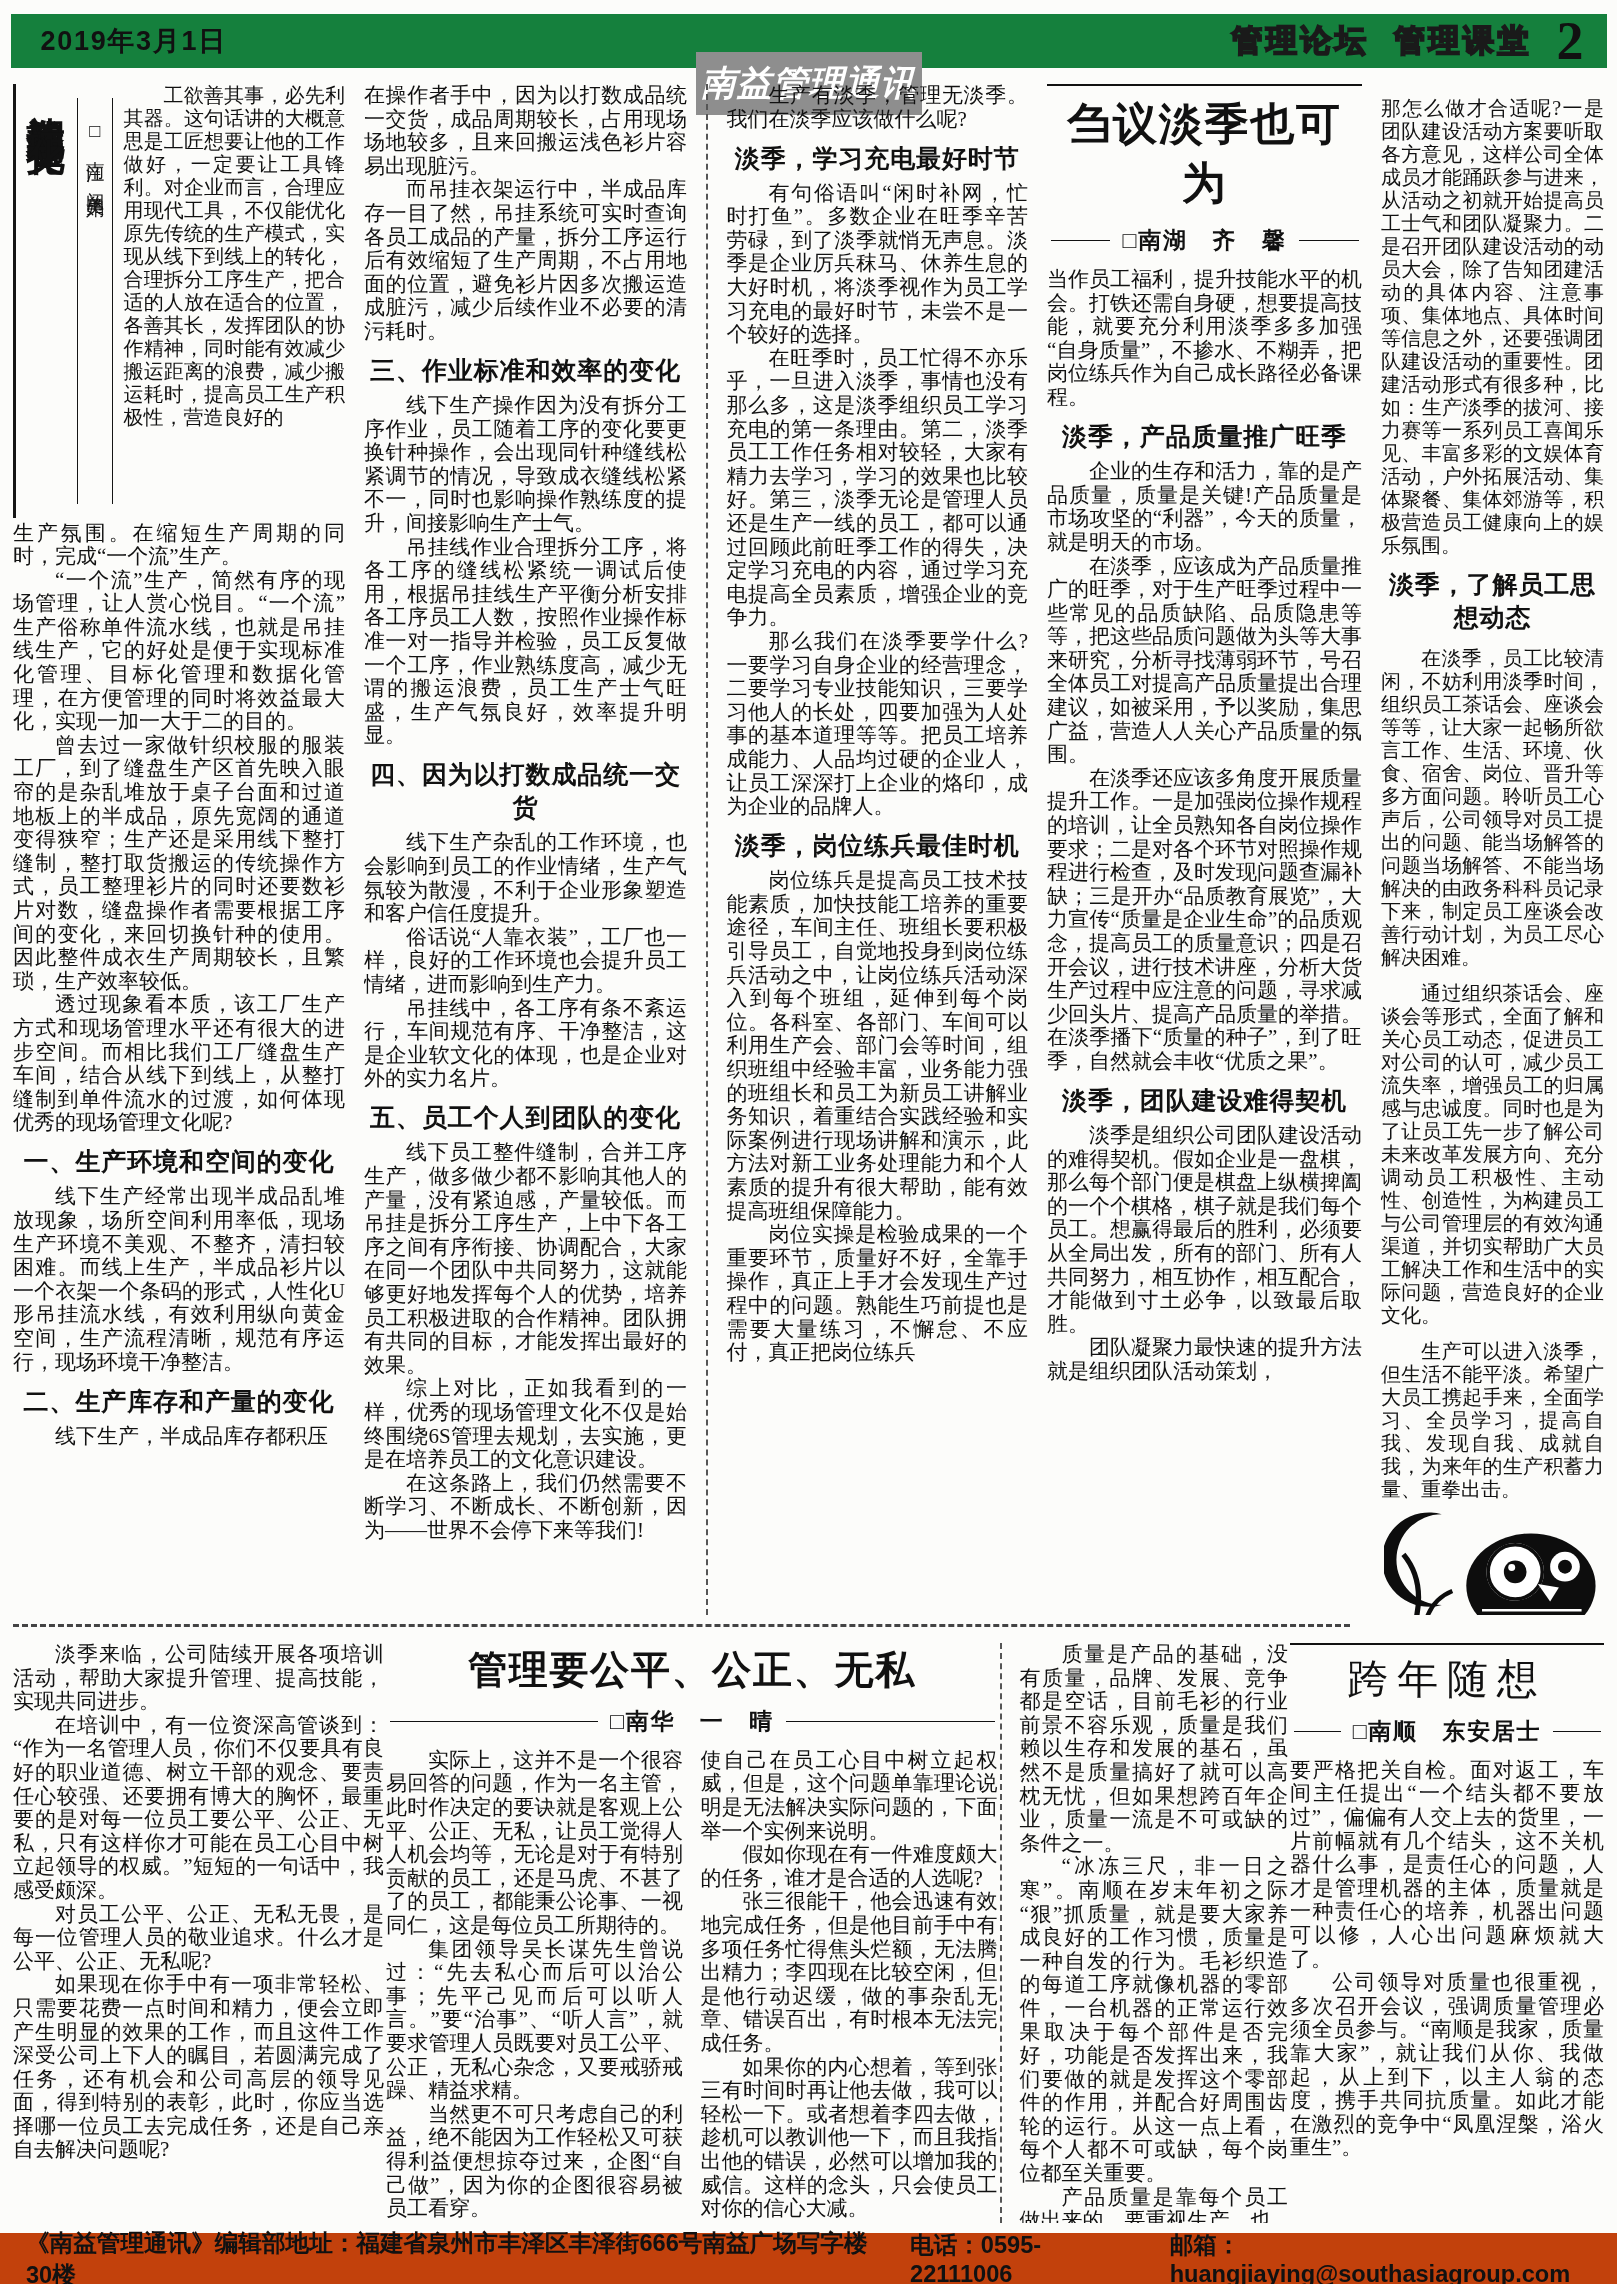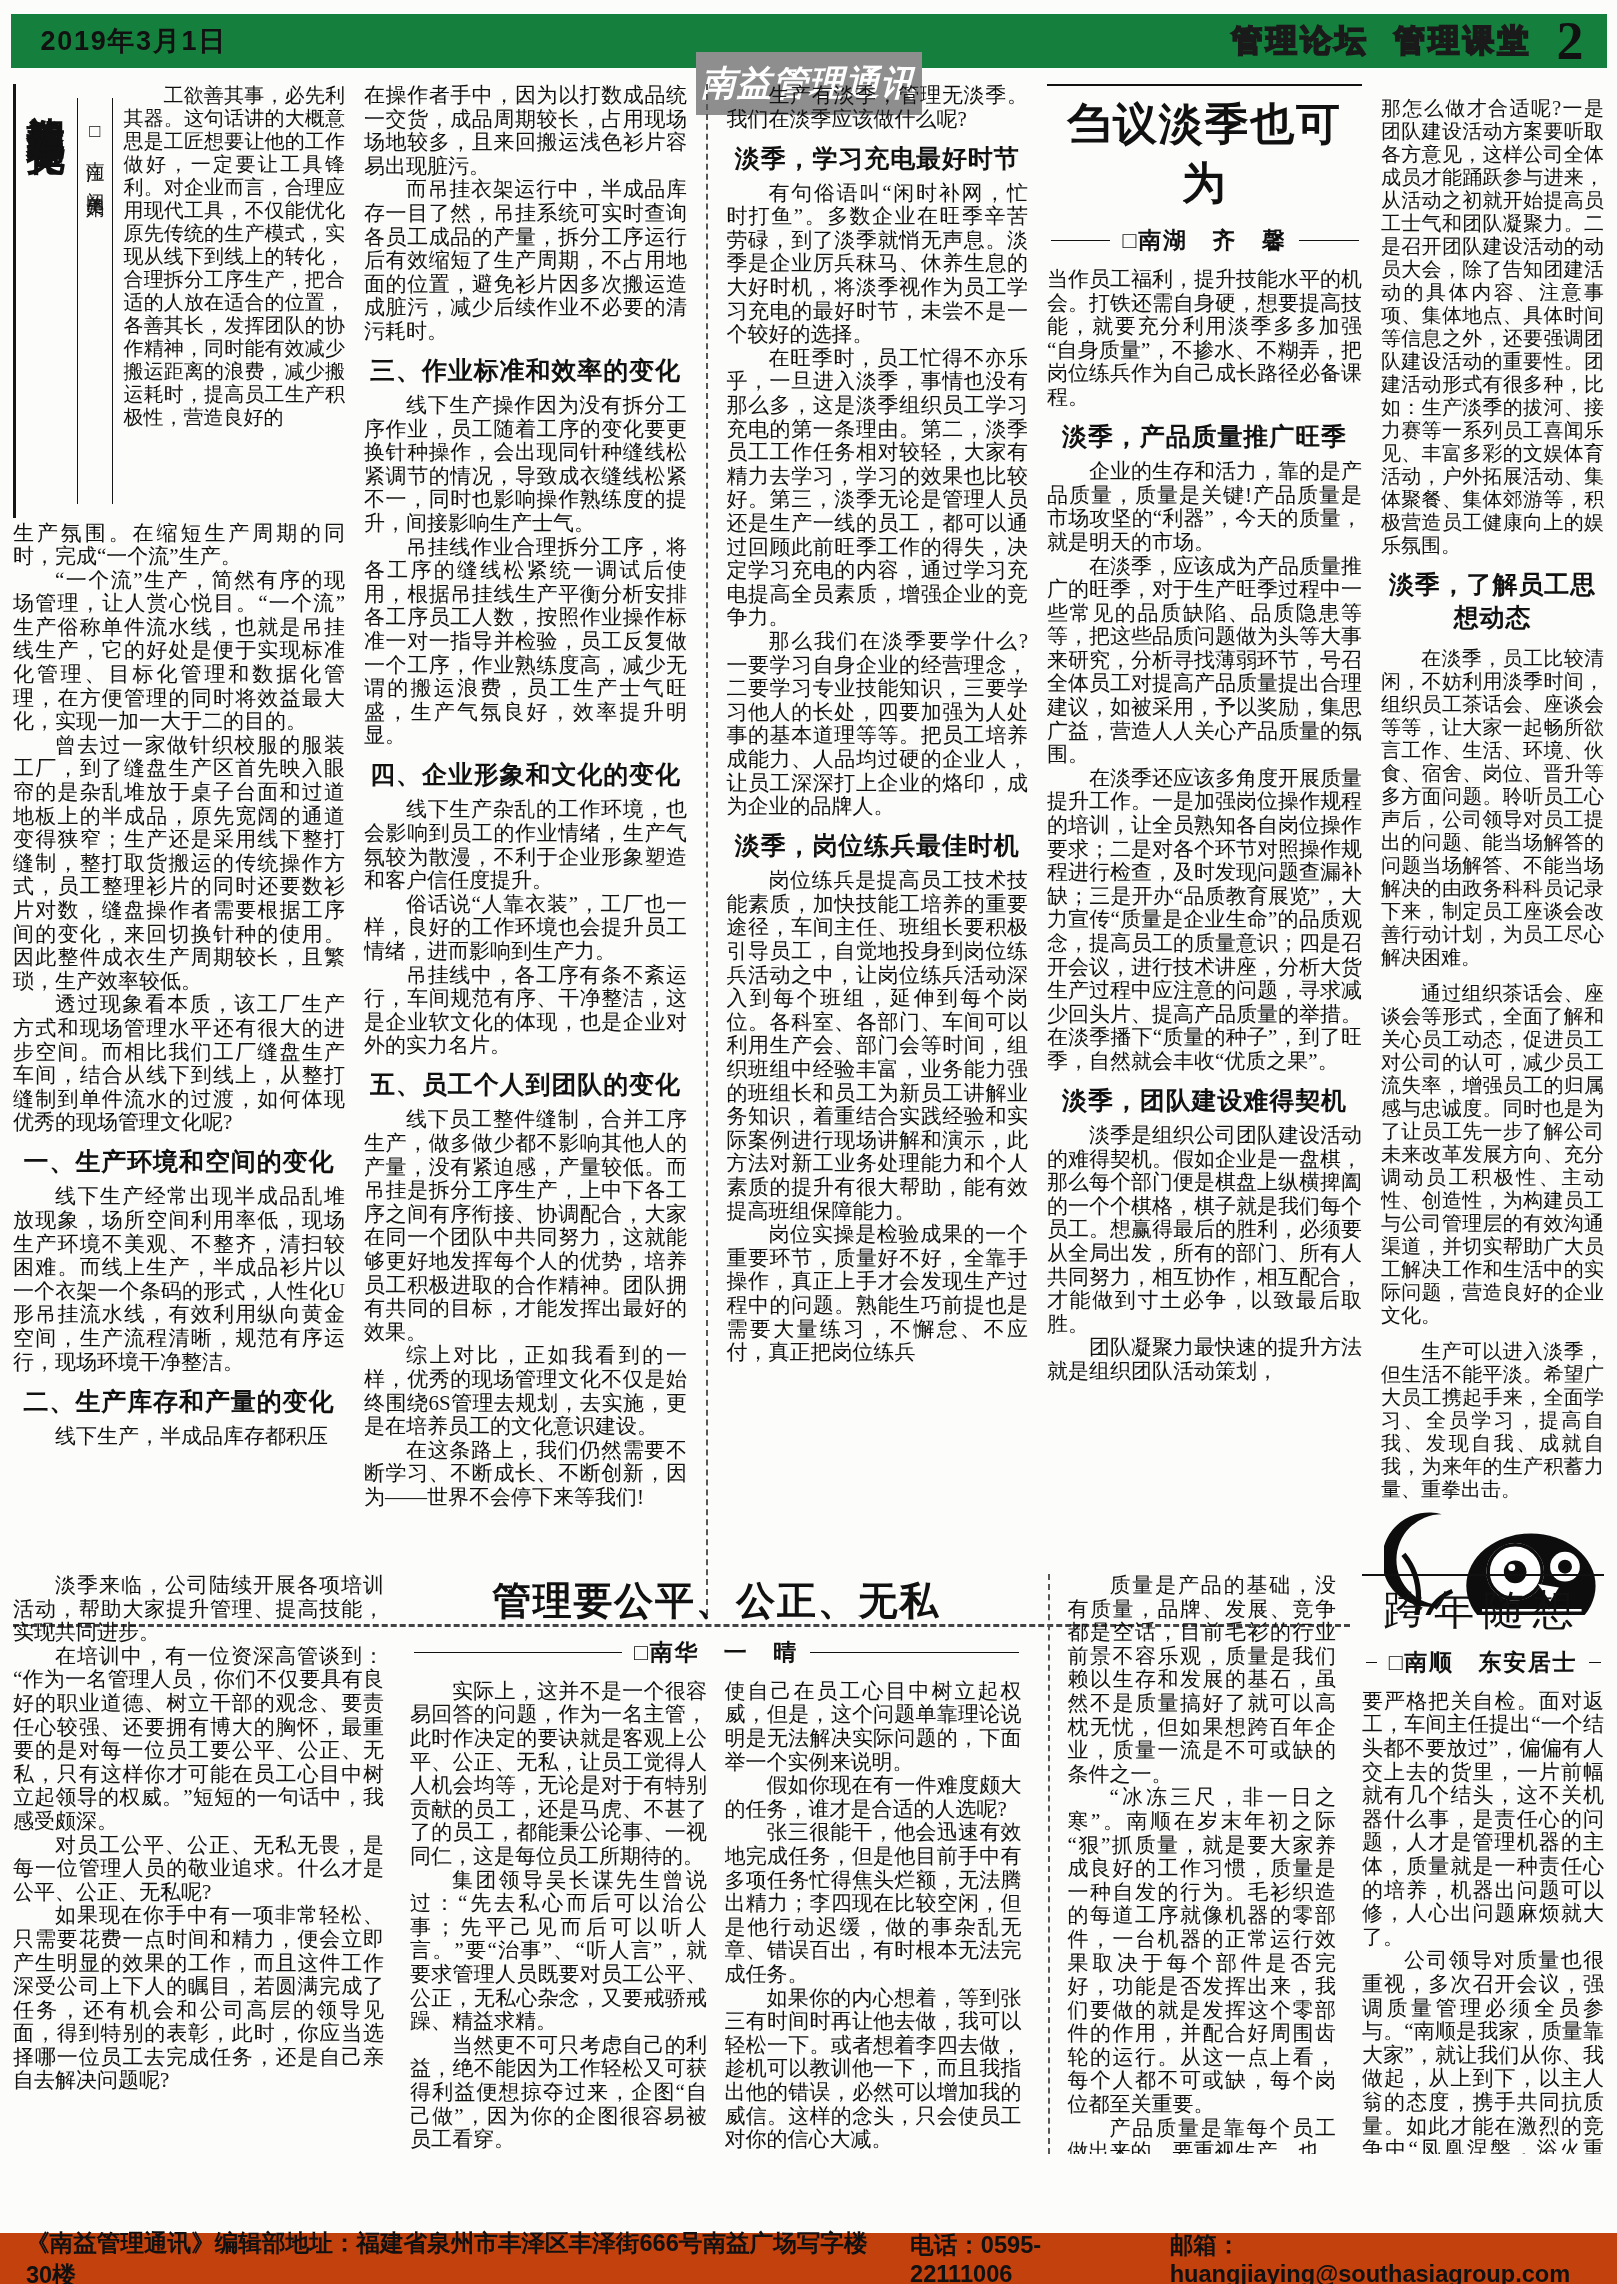--- a/index.html
+++ b/index.html
@@ -69,22 +69,22 @@
   .lboxes { display:flex; gap:7.9px; justify-content:center; margin-top:7px; }
   .lbox { width:47px; height:47px; background:#0c0c0c; color:#fff; border-radius:4.4px;
           display:flex; align-items:center; justify-content:center;
           font-size:33px; font-weight:900;
           font-family:"Liberation Sans","DejaVu Sans",sans-serif; }
 
   
   .hdash { position:absolute; left:13px; top:1624px; width:1337px; border-top:3.5px dashed #444; }
 
   
-  .bottom { position:absolute; left:13px; right:13px; top:1574px; height:580px;
-            display:flex; gap:26px; overflow:hidden; }
+  .bottom { position:absolute; left:13px; right:13px; top:1643px; height:580px;
+            display:flex; gap:2px; overflow:hidden; }
   .bA { width:371px; }
   .bgroup { width:612px; }
   .t3title { font-size:39px; font-weight:900; text-align:center; letter-spacing:1.7px;
              margin:0 0 8.7px; }
   .bgcols { display:flex; gap:17.5px; height:486px; overflow:hidden; }
   .bB, .bC { width:297px; overflow:hidden; }
   .bD { width:288px; border-left:2.6px dashed #555; padding-left:17.5px; }
   .bE { flex:1; }
   .t4title { font-size:41px; font-weight:400; text-align:center; letter-spacing:8.7px;
              margin:7px 0 8.7px; }
@@ -132,21 +132,21 @@
       <h3 class="sh">二、生产库存和产量的变化</h3>
       <p class="pb">线下生产，半成品库存都积压</p>
     </div>
 
     <div class="col c2">
       <p class="pb pc">在操作者手中，因为以打数成品统一交货，成品周期较长，占用现场场地较多，且来回搬运浅色衫片容易出现脏污。</p>
       <p class="pb">而吊挂衣架运行中，半成品库存一目了然，吊挂系统可实时查询各员工成品的产量，拆分工序运行后有效缩短了生产周期，不占用地面的位置，避免衫片因多次搬运造成脏污，减少后续作业不必要的清污耗时。</p>
       <h3 class="sh">三、作业标准和效率的变化</h3>
       <p class="pb">线下生产操作因为没有拆分工序作业，员工随着工序的变化要更换针种操作，会出现同针种缝线松紧调节的情况，导致成衣缝线松紧不一，同时也影响操作熟练度的提升，间接影响生产士气。</p>
       <p class="pb">吊挂线作业合理拆分工序，将各工序的缝线松紧统一调试后使用，根据吊挂线生产平衡分析安排各工序员工人数，按照作业操作标准一对一指导并检验，员工反复做一个工序，作业熟练度高，减少无谓的搬运浪费，员工生产士气旺盛，生产气氛良好，效率提升明显。</p>
-      <h3 class="sh">四、企业形象和文化的变化</h3>
+      <h3 class="sh">四、因为以打数成品统一交货</h3>
       <p class="pb">线下生产杂乱的工作环境，也会影响到员工的作业情绪，生产气氛较为散漫，不利于企业形象塑造和客户信任度提升。</p>
       <p class="pb">俗话说“人靠衣装”，工厂也一样，良好的工作环境也会提升员工情绪，进而影响到生产力。</p>
       <p class="pb">吊挂线中，各工序有条不紊运行，车间规范有序、干净整洁，这是企业软文化的体现，也是企业对外的实力名片。</p>
       <h3 class="sh">五、员工个人到团队的变化</h3>
       <p class="pb">线下员工整件缝制，合并工序生产，做多做少都不影响其他人的产量，没有紧迫感，产量较低。而吊挂是拆分工序生产，上中下各工序之间有序衔接、协调配合，大家在同一个团队中共同努力，这就能够更好地发挥每个人的优势，培养员工积极进取的合作精神。团队拥有共同的目标，才能发挥出最好的效果。</p>
       <p class="pb">综上对比，正如我看到的一样，优秀的现场管理文化不仅是始终围绕6S管理去规划，去实施，更是在培养员工的文化意识建设。</p>
       <p class="pb">在这条路上，我们仍然需要不断学习、不断成长、不断创新，因为——世界不会停下来等我们!</p>
     </div>
 
     <div class="col c3">

